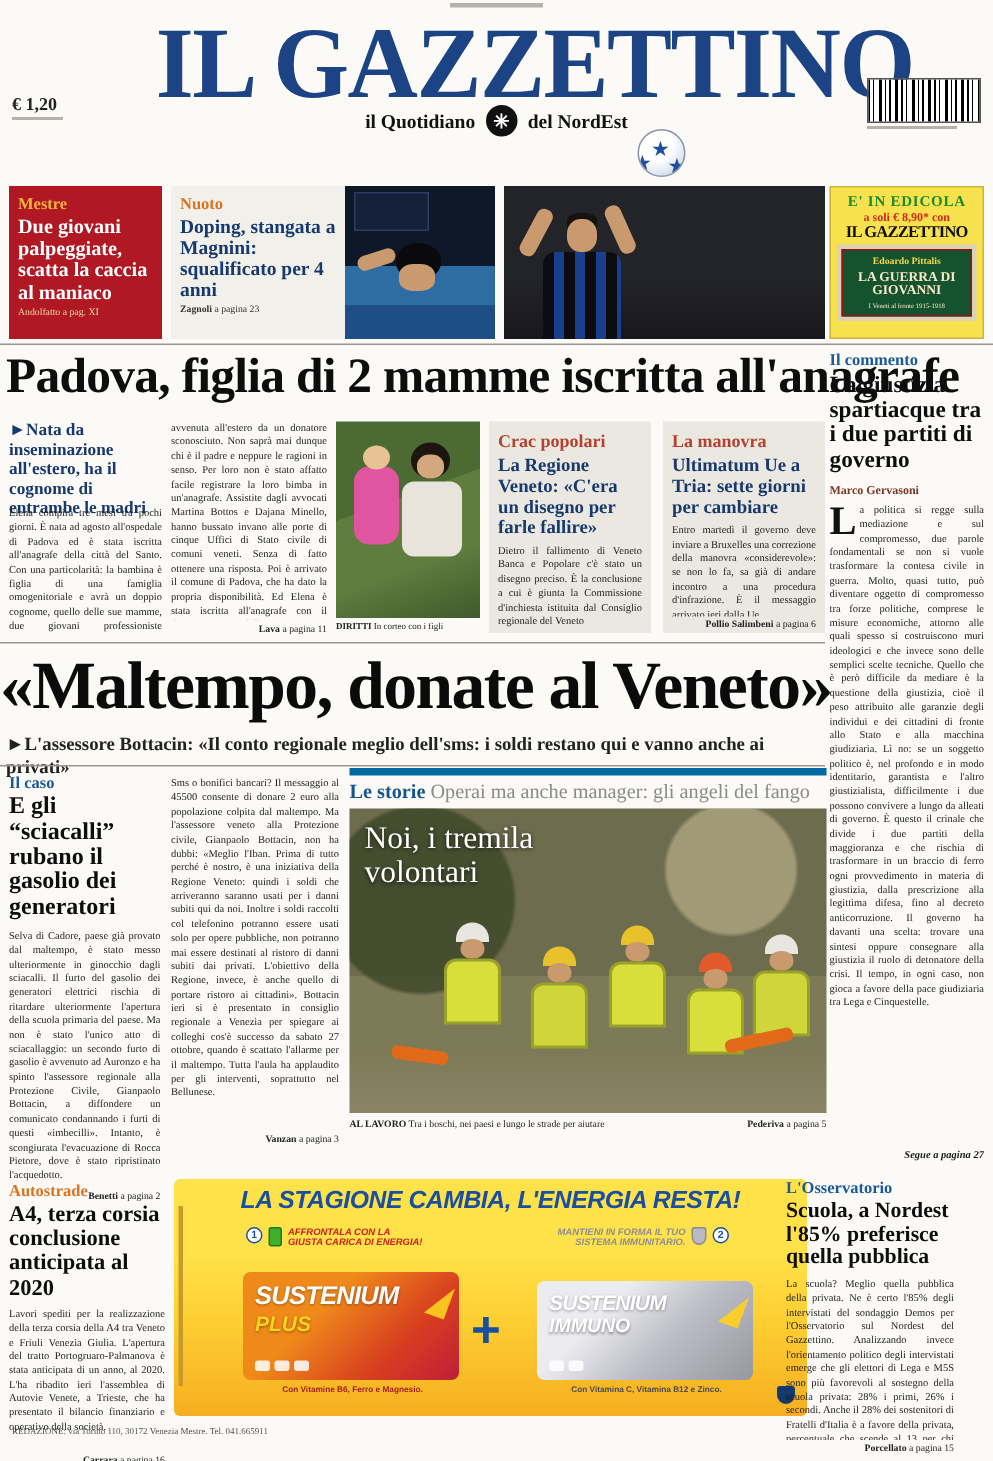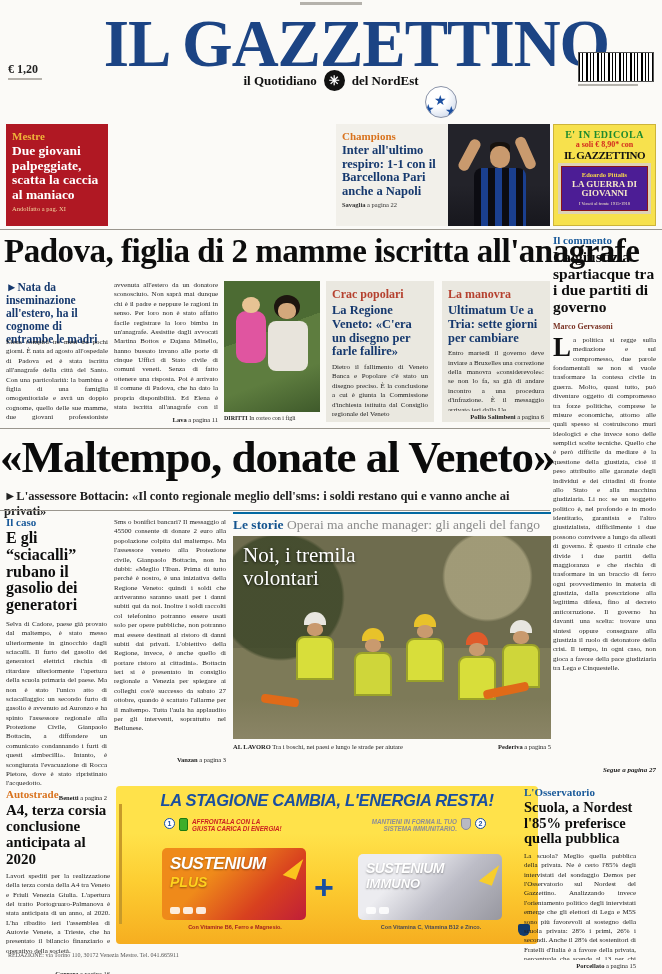--- a/index.html
+++ b/index.html
@@ -69,21 +69,21 @@
   .foot-hair { position:absolute; left:42px; top:18px; width:20px; height:10px; border-radius:45% 45% 0 0; background:#17120e; }
   .foot-torso { position:absolute; left:26px; top:44px; width:52px; height:58px;
     background:repeating-linear-gradient(90deg,#0c0c12 0 7px,#1a3f8f 7px 14px); border-radius:8px 8px 0 0; }
   .foot-arm { position:absolute; width:11px; height:34px; border-radius:5px; background:#c99a6e; }
   
   .promo { left:553px; width:103px; background:#f7e14d; border:1px solid #cdb43a; padding:4px 4px; text-align:center; }
   .promo-l1 { font-size:10px; font-weight:bold; color:#1d8a2e; letter-spacing:0.5px; }
   .promo-l2 { font-size:8px; font-weight:bold; color:#d42b1e; }
   .promo-l3 { font-size:11px; font-weight:bold; color:#111; letter-spacing:-0.5px; }
   .book { margin-top:2px; background:#ddd2b6; padding:3px; }
-  .book-inner { background:#4c1d95; border:1px solid #8e1515; padding:4px 2px; }
+  .book-inner { background:#14532d; border:1px solid #8e1515; padding:4px 2px; }
   .book-author { font-size:6.5px; font-weight:bold; color:#f7d84a; }
   .book-title { font-size:9px; font-weight:bold; color:#f5e9c8; line-height:1.05; margin-top:2px; }
   .book-sub { font-size:4.5px; color:#f5e9c8; margin-top:2px; }
 
   
   .col-body { font-size:7px; line-height:1.34; text-align:justify; color:#1c1c1c; overflow:hidden; }
   .byline-row { font-size:6.5px; text-align:right; color:#222; margin-top:2px; }
   .byline-row b { font-weight:bold; }
 
   
@@ -121,21 +121,21 @@
   .maltempo-head { left:0; top:431px; width:550px; text-align:center; font-size:45px; font-weight:bold;
     color:#0b0b0b; letter-spacing:-1px; white-space:nowrap; }
   .maltempo-sub { left:4px; top:489px; width:546px; font-size:12.5px; font-weight:bold; color:#222; }
 
   
   .caso { left:6px; top:516px; width:101px; position:absolute; }
   .caso-headline { font-size:16px; font-weight:bold; color:#0d0d0d; line-height:1.05; margin-top:2px; }
   .caso .col-body { margin-top:6px; height:172px; }
   .donazioni { left:114px; top:518px; width:112px; position:absolute; }
   .donazioni .col-body { height:236px; }
-  .storie { left:233px; top:512px; width:318px; position:absolute; border-top:2px solid #0369a1; padding-top:3px; }
+  .storie { left:233px; top:512px; width:318px; position:absolute; border-top:5px solid #0369a1; padding-top:3px; }
   .storie-head { font-size:13.5px; }
   .storie-label { font-weight:bold; color:#16558f; }
   .storie-kicker { color:#8a8a8a; }
   .volunteers-photo { position:relative; margin-top:3px; width:318px; height:203px; overflow:hidden;
     background:
       radial-gradient(circle at 80% 20%, rgba(210,200,160,0.5) 0 14%, transparent 15%),
       radial-gradient(circle at 15% 30%, rgba(60,70,40,0.8) 0 20%, transparent 21%),
       linear-gradient(180deg,#6e6c4e 0 55%,#7d7a58 55% 80%,#8b8566 100%); }
   .overlay-title { position:absolute; left:10px; top:8px; font-size:21px; color:#fff; line-height:1.1;
     text-shadow:0 1px 3px rgba(0,0,0,0.7); width:130px; }
@@ -212,27 +212,35 @@
       <span style="left:-4px;top:16px;">★</span>
       <span style="left:19px;top:18px;">★</span>
   </div>
 
   <div class="abs strip-box mestre">
     <div class="lbl">Mestre</div>
     <div class="box-headline">Due giovani palpeggiate, scatta la caccia al maniaco</div>
     <div class="byline">Andolfatto a pag. XI</div>
   </div>
 
+  <div class="abs strip-box panel nuoto">
+    <div class="nuoto-text">
+      <div class="lbl lbl-orange">Nuoto</div>
+      <div class="box-headline">Doping, stangata a Magnini: squalificato per 4 anni</div>
+      <div class="byline"><b>Zagnoli</b><span> a pagina 23</span></div>
+    </div>
+    <div class="swim-photo">
+      <div class="swim-board"></div>
+      <div class="swim-arm"></div>
+      <div class="swim-cap"></div>
+      <div class="swim-face"></div>
+    </div>
+  </div>
 
   <div class="abs strip-box panel champions">
-    <div class="champ-text">
-      <div class="lbl lbl-orange">Champions</div>
-      <div class="box-headline">Inter all'ultimo respiro: 1-1 con il Barcellona Pari anche a Napoli</div>
-      <div class="byline"><b>Savaglia</b><span> a pagina 22</span></div>
-    </div>
     <div class="foot-photo">
       <div class="foot-hair"></div>
       <div class="foot-head"></div>
       <div class="foot-arm" style="left:16px;top:14px;transform:rotate(28deg);"></div>
       <div class="foot-arm" style="left:72px;top:12px;transform:rotate(-24deg);"></div>
       <div class="foot-torso"></div>
     </div>
   </div>
 
   <div class="abs strip-box promo">

